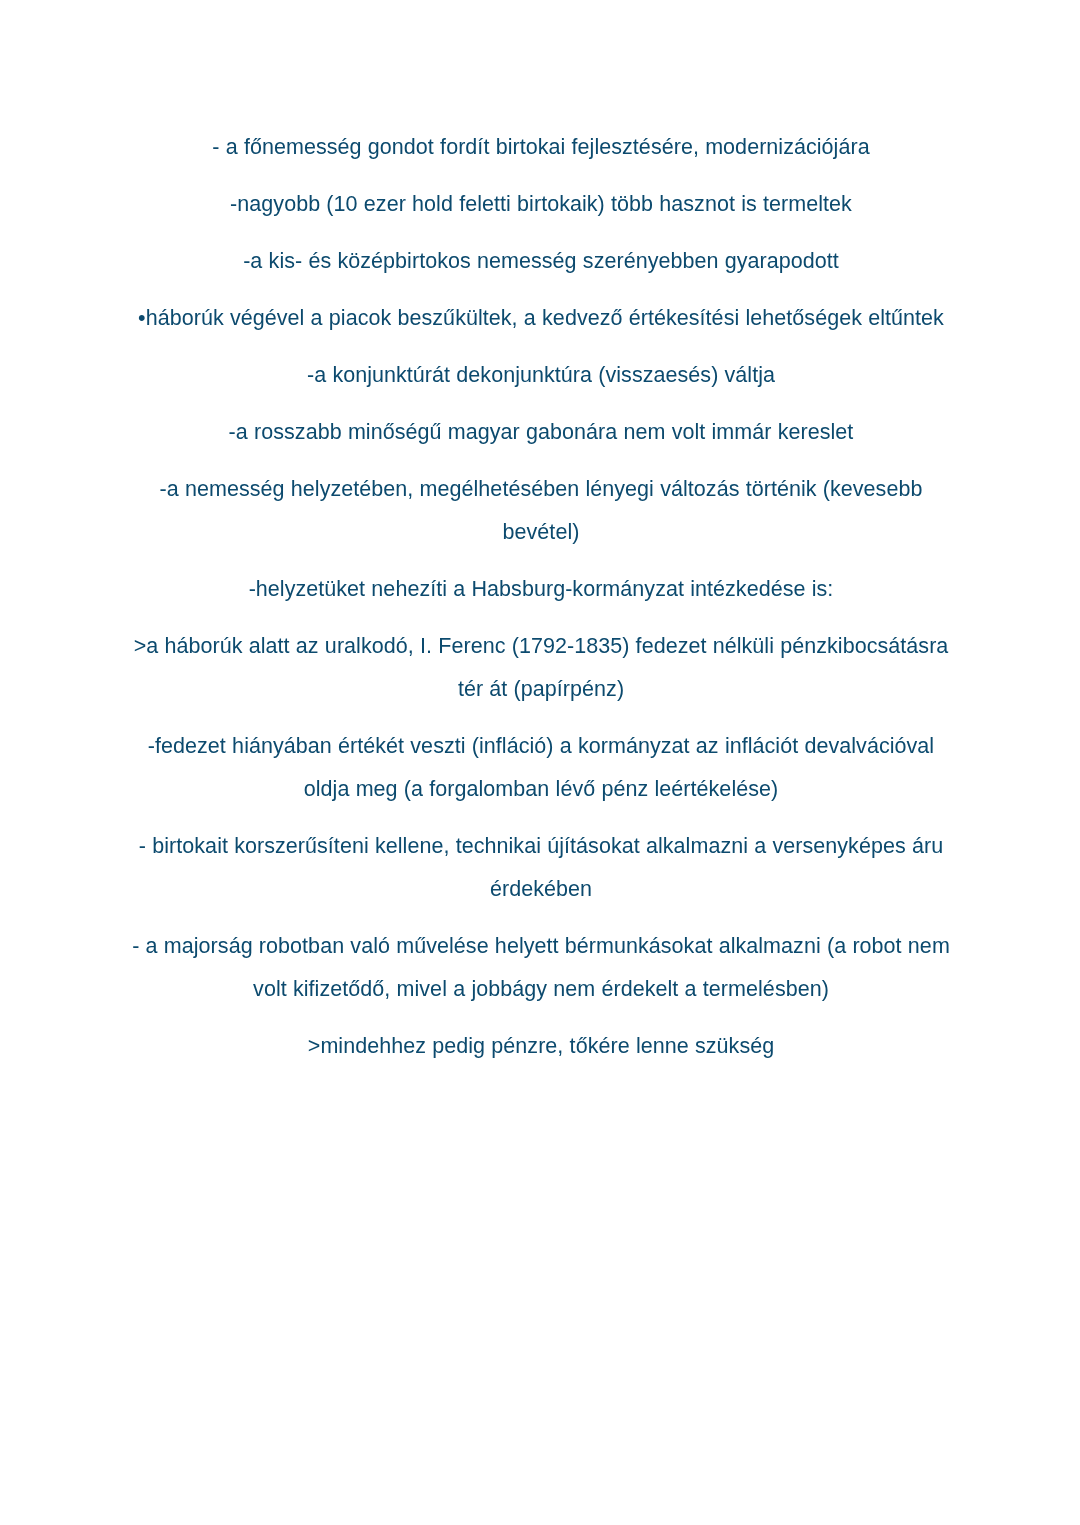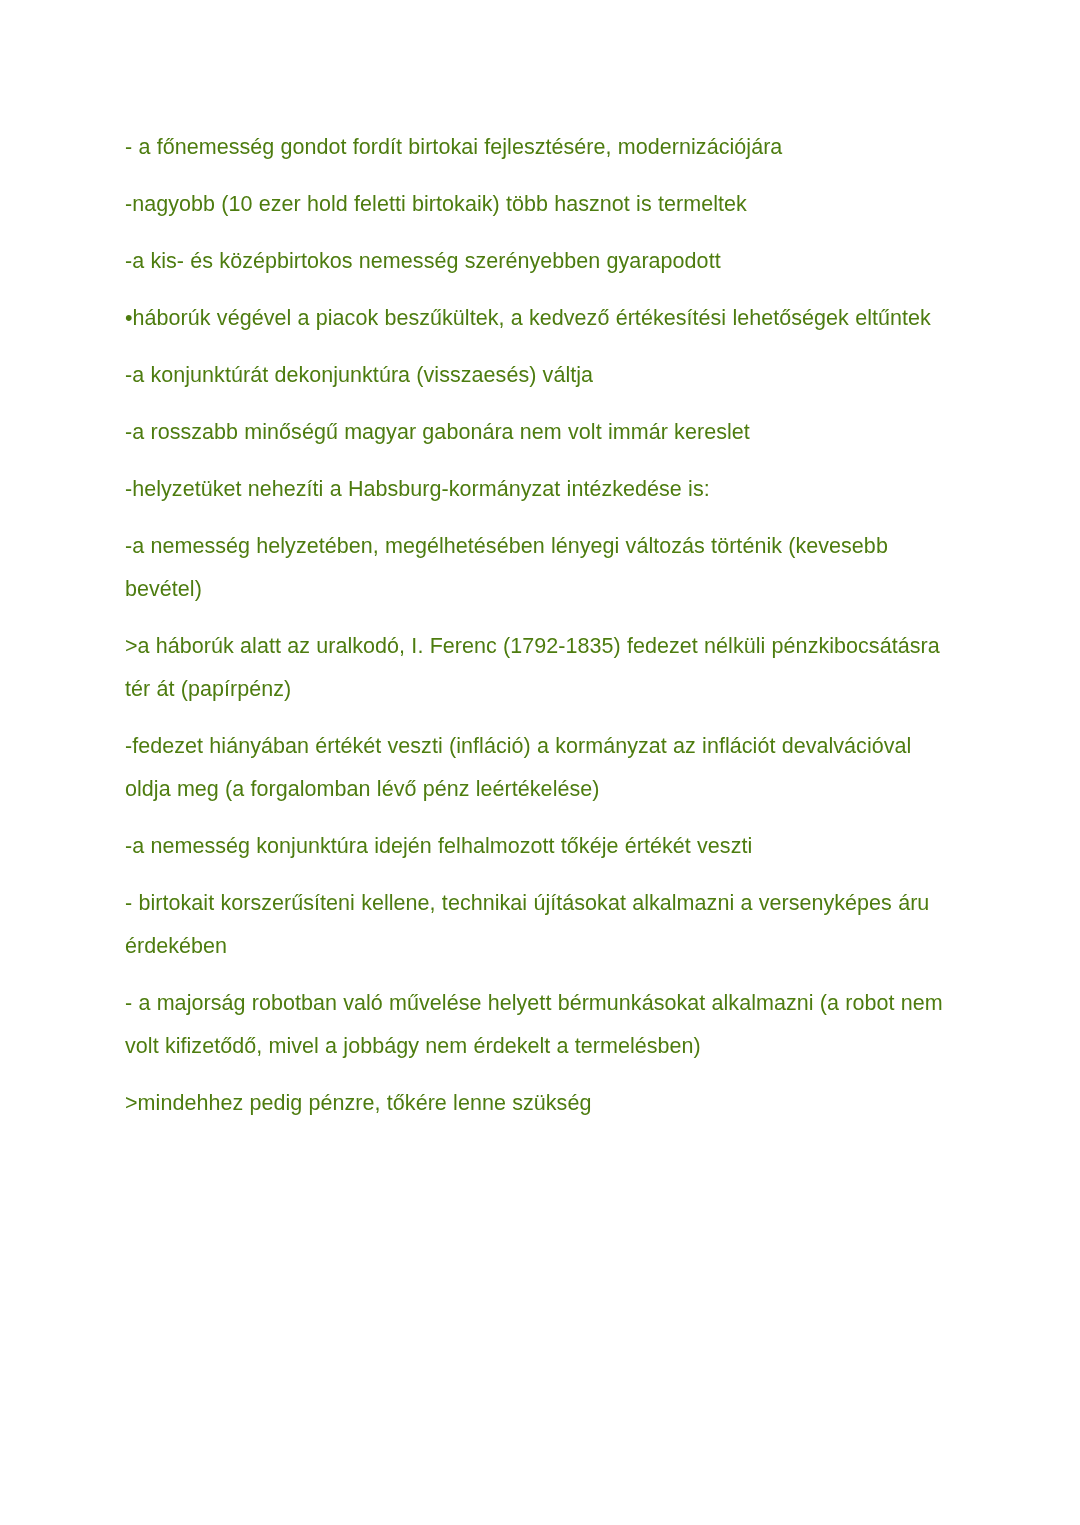--- a/index.html
+++ b/index.html
@@ -27,44 +27,43 @@
   }
 
   .doc-body {
     width: 832px;
   }
 
   .para {
     font-size: 21.5px;
     line-height: 43px;
     margin: 0 0 14px 0;
-    text-align: left;
+    text-align: center;
     letter-spacing: 0.05px;
     word-spacing: 0.2px;
-    color: #4d7c0f;
+    color: #0c4a6e;
     -webkit-font-smoothing: antialiased;
   }
 
   .para:last-child {
     margin-bottom: 0;
   }
 </style>
 </head>
 <body>
 
 <div class="page">
   <div class="doc-body">
     <p class="para">- a főnemesség gondot fordít birtokai fejlesztésére, modernizációjára</p>
     <p class="para">-nagyobb (10 ezer hold feletti birtokaik) több hasznot is termeltek</p>
     <p class="para">-a kis- és középbirtokos nemesség szerényebben gyarapodott</p>
     <p class="para">•háborúk végével a piacok beszűkültek, a kedvező értékesítési lehetőségek eltűntek</p>
     <p class="para">-a konjunktúrát dekonjunktúra (visszaesés) váltja</p>
     <p class="para">-a rosszabb minőségű magyar gabonára nem volt immár kereslet</p>
+    <p class="para">-a nemesség helyzetében, megélhetésében lényegi változás történik (kevesebb bevétel)</p>
     <p class="para">-helyzetüket nehezíti a Habsburg-kormányzat intézkedése is:</p>
-    <p class="para">-a nemesség helyzetében, megélhetésében lényegi változás történik (kevesebb bevétel)</p>
     <p class="para">&gt;a háborúk alatt az uralkodó, I. Ferenc (1792-1835) fedezet nélküli pénzkibocsátásra tér át (papírpénz)</p>
     <p class="para">-fedezet hiányában értékét veszti (infláció) a kormányzat az inflációt devalvációval oldja meg (a forgalomban lévő pénz leértékelése)</p>
-    <p class="para">-a nemesség konjunktúra idején felhalmozott tőkéje értékét veszti</p>
     <p class="para">- birtokait korszerűsíteni kellene, technikai újításokat alkalmazni a versenyképes áru érdekében</p>
     <p class="para">- a majorság robotban való művelése helyett bérmunkásokat alkalmazni (a robot nem volt kifizetődő, mivel a jobbágy nem érdekelt a termelésben)</p>
     <p class="para">&gt;mindehhez pedig pénzre, tőkére lenne szükség</p>
   </div>
 </div>
 
 </body></html>

